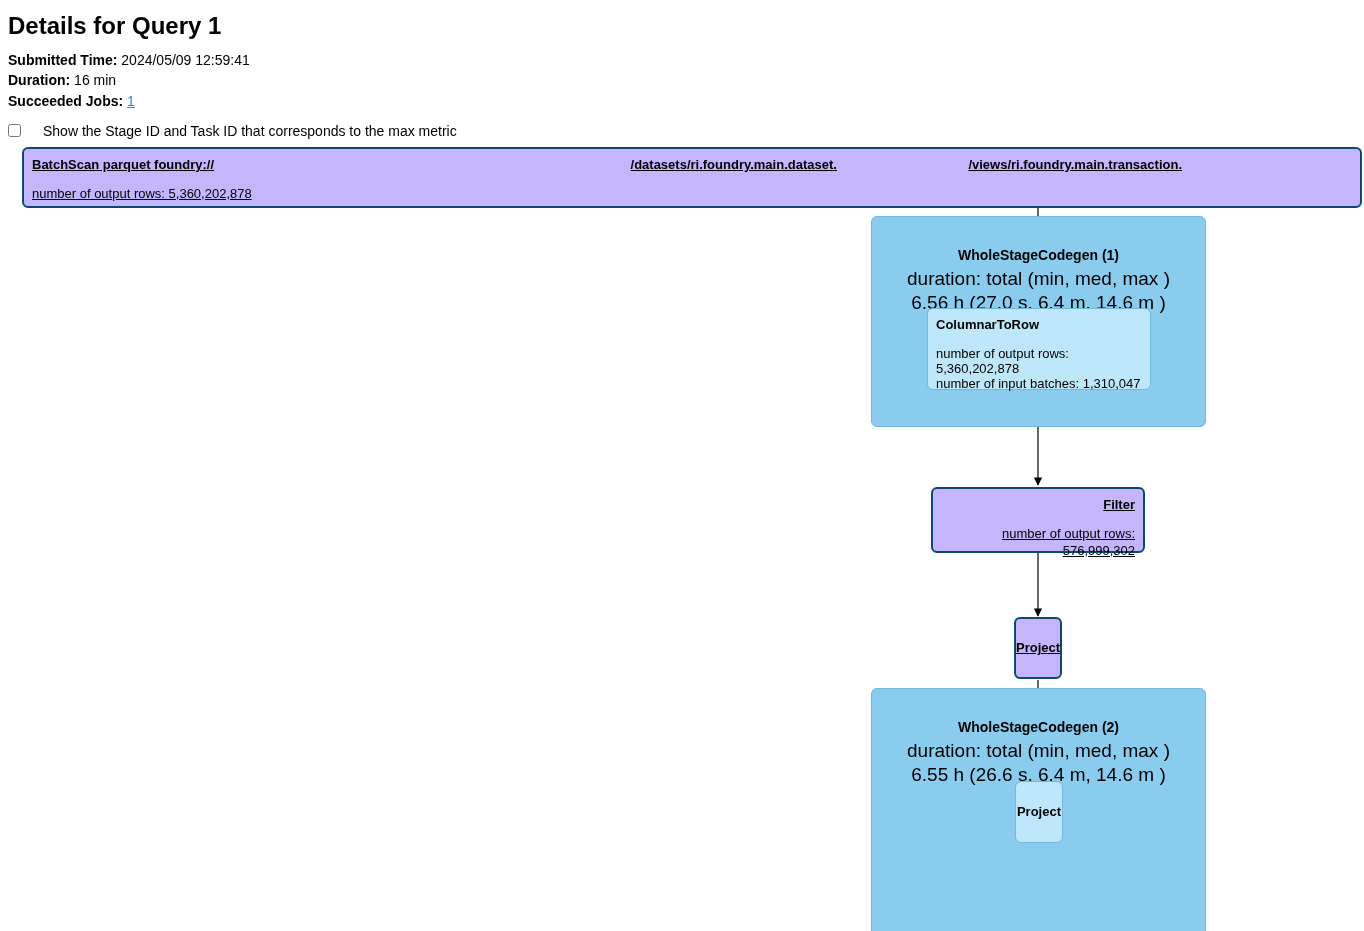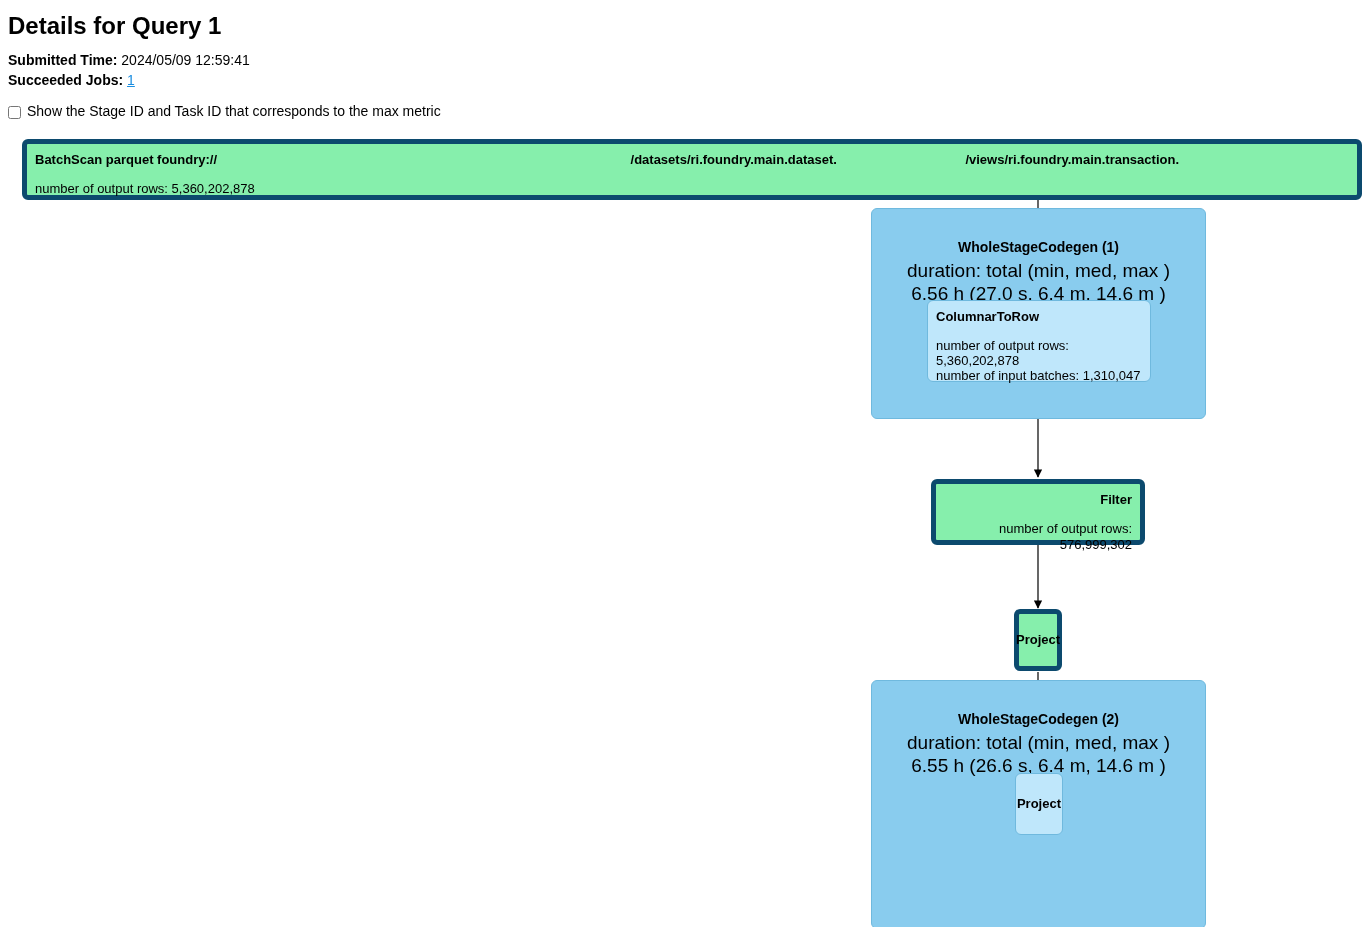--- a/index.html
+++ b/index.html
@@ -14,33 +14,34 @@
   }
   h2.page-title {
     font-size: 24px;
     font-weight: 700;
     margin: 4px 0 10px 0;
   }
   .meta-block { margin-bottom: 12px; }
   .meta-line { line-height: 1.45; }
   .meta-line strong { font-weight: 700; }
   .link { color: #1b8ee0; text-decoration: underline; cursor: pointer; }
-  .checkbox-row { display: flex; align-items: flex-end; gap: 4px; margin-top: 12px; margin-bottom: 20px; }
+  .checkbox-row { display: flex; align-items: center; gap: 20px; margin-top: 12px; margin-bottom: 8px; }
   .checkbox-row input { margin: 0 2px 0 0; }
   .plan-region { position: relative; width: 1348px; height: 780px; margin-left: 14px; }
   .node, .stage {
     position: absolute;
     border-radius: 6px;
     font-size: 13px;
     color: #000;
   }
   .node {
-    background: #86efac;
-    border: 5px solid #0c4a6e;
+    background: #c4b5fd;
+    border: 2px solid #0c4a6e;
     padding: 8px 8px 10px 8px;
+    text-decoration: underline;
   }
   .node .title { font-weight: 700; margin-bottom: 14px; display: flex; justify-content: space-between; }
   .node .title.single { display:block; }
   .node .metric { font-size: 13px; line-height: 1.3; }
   .stage {
     background: #89ccee;
     border: 1px solid #6fb9de;
     padding-top: 30px;
     text-align: center;
   }
@@ -64,20 +65,24 @@
 </style>
 </head>
 <body>
 
 <h2 class="page-title">Details for Query 1</h2>
 
 <div class="meta-block">
   <div class="meta-line">
     <strong>Submitted Time:</strong>
     <span>2024/05/09 12:59:41</span>
+  </div>
+  <div class="meta-line">
+    <strong>Duration:</strong>
+    <span>16 min</span>
   </div>
   <div class="meta-line">
     <strong>Succeeded Jobs:</strong>
     <a class="link">1</a>
   </div>
 </div>
 
 <div class="checkbox-row">
   <input type="checkbox" style="">
   <span>Show the Stage ID and Task ID that corresponds to the max metric</span>

